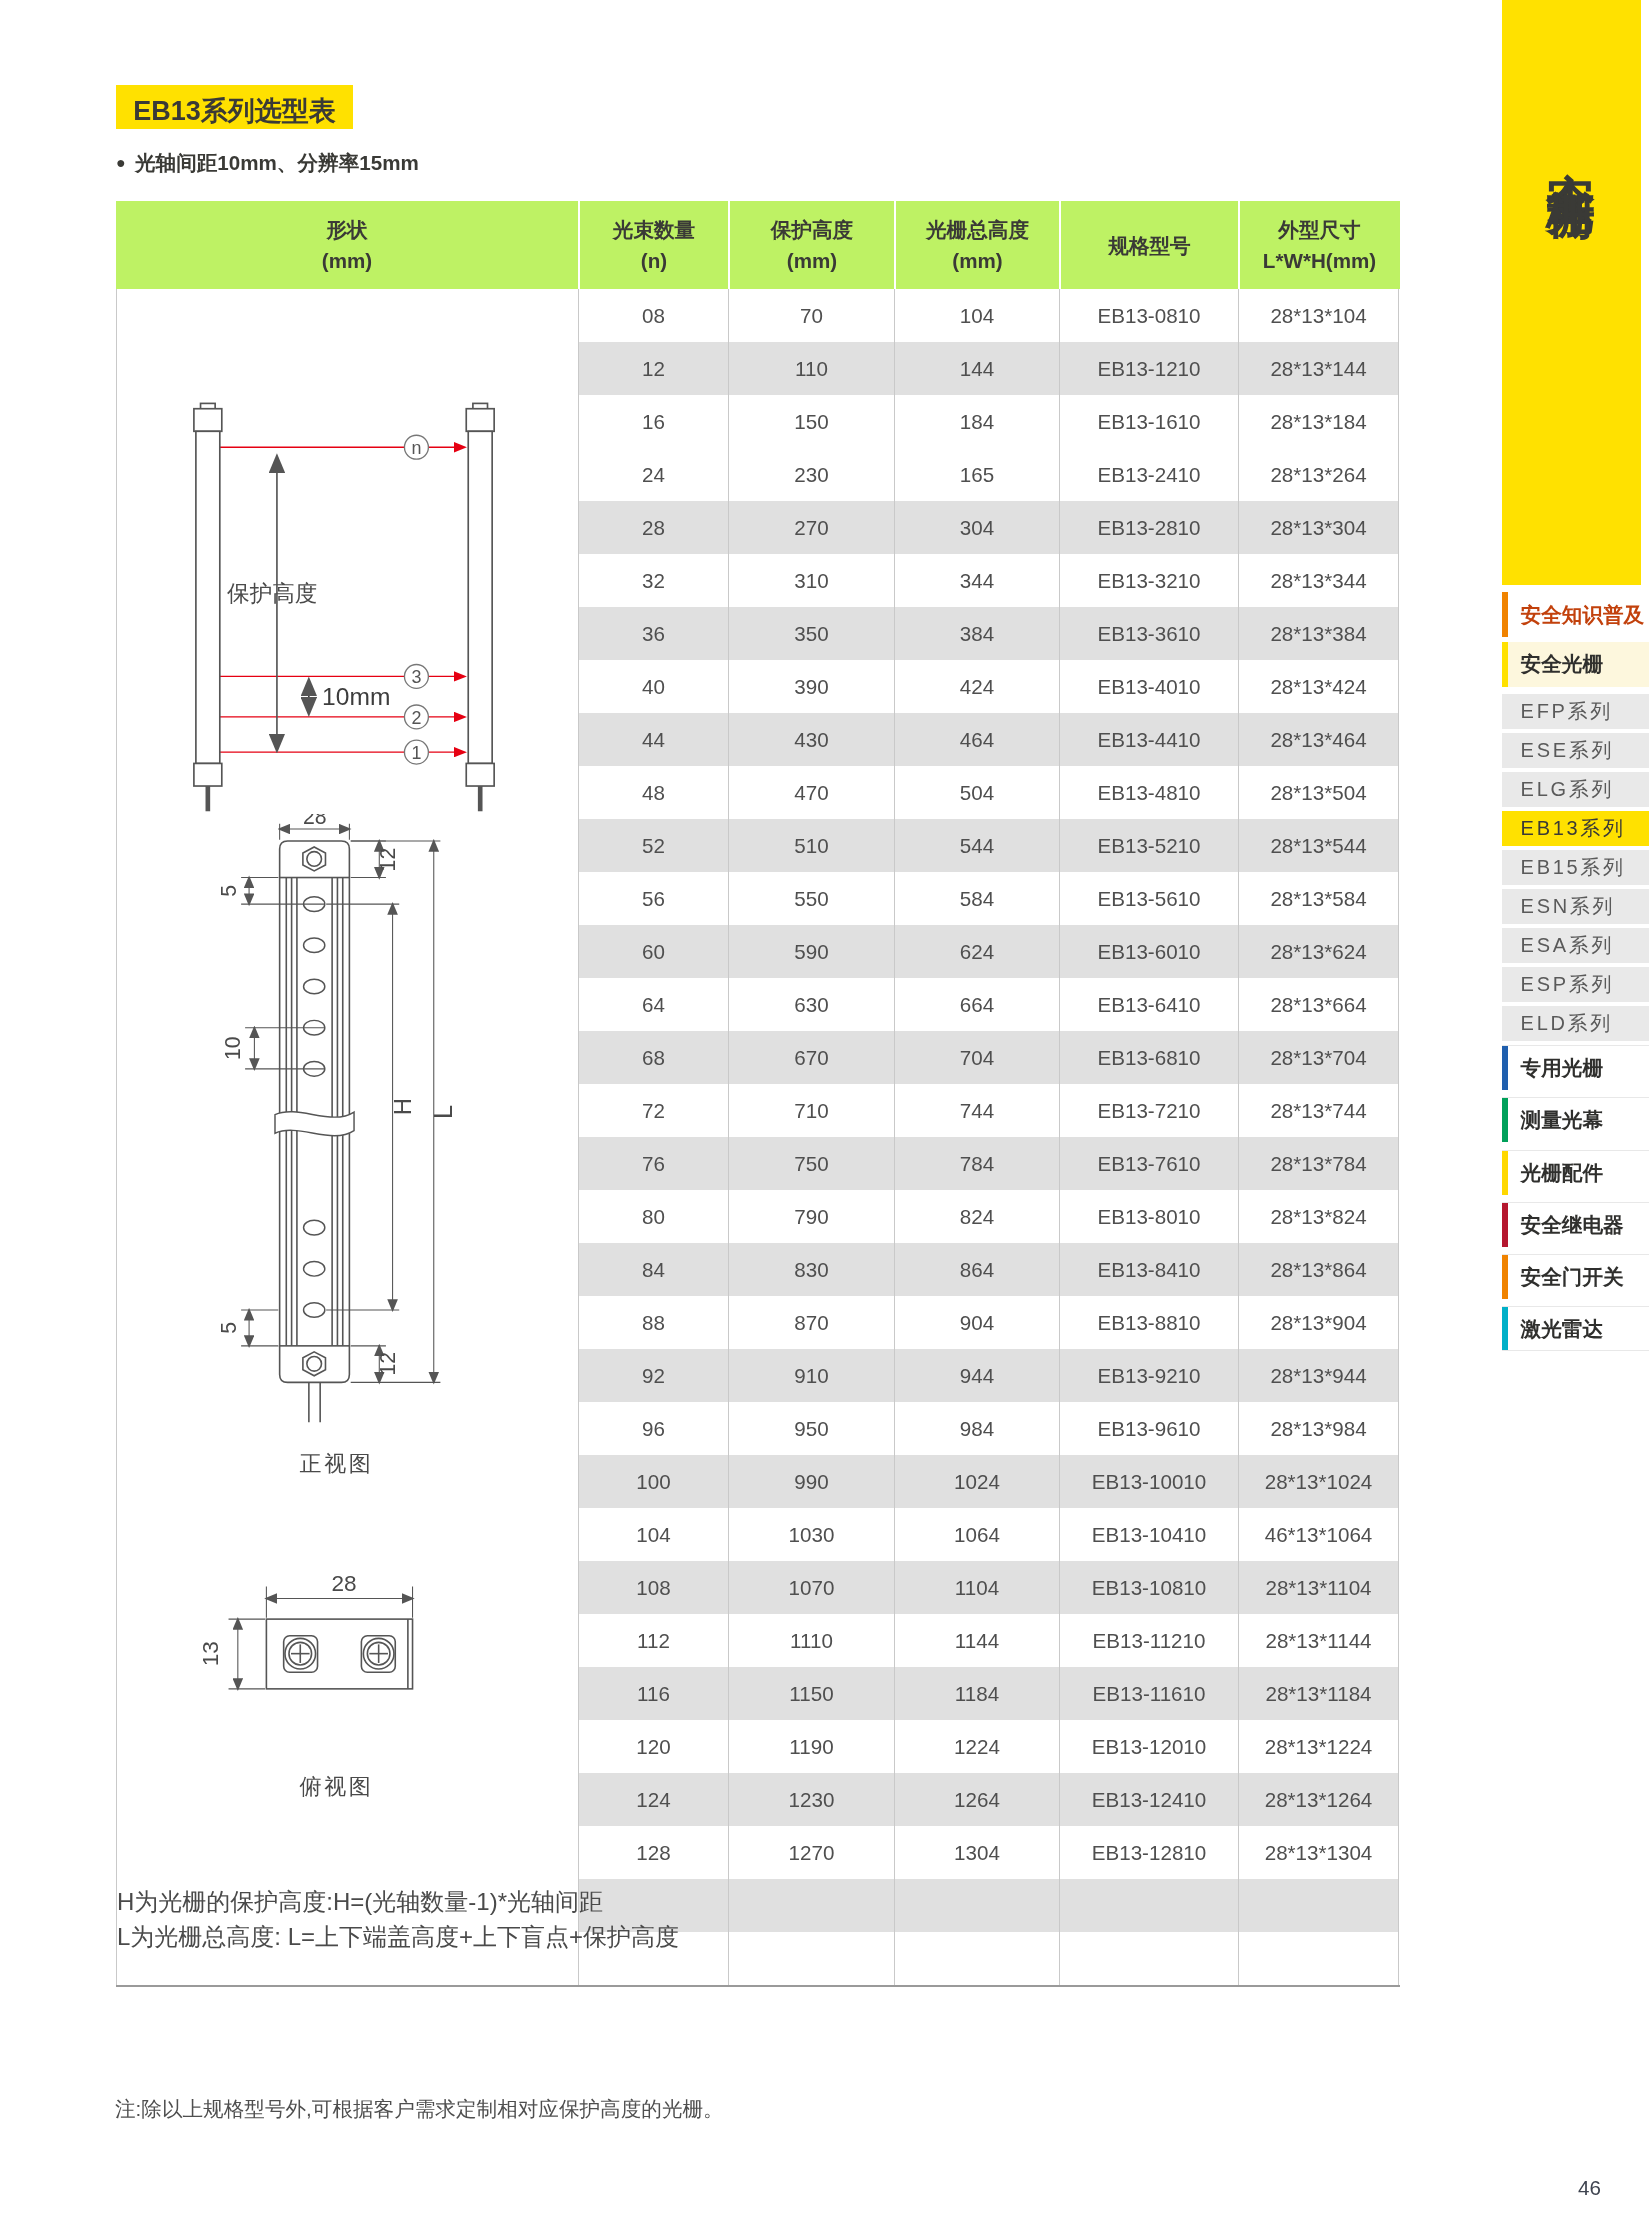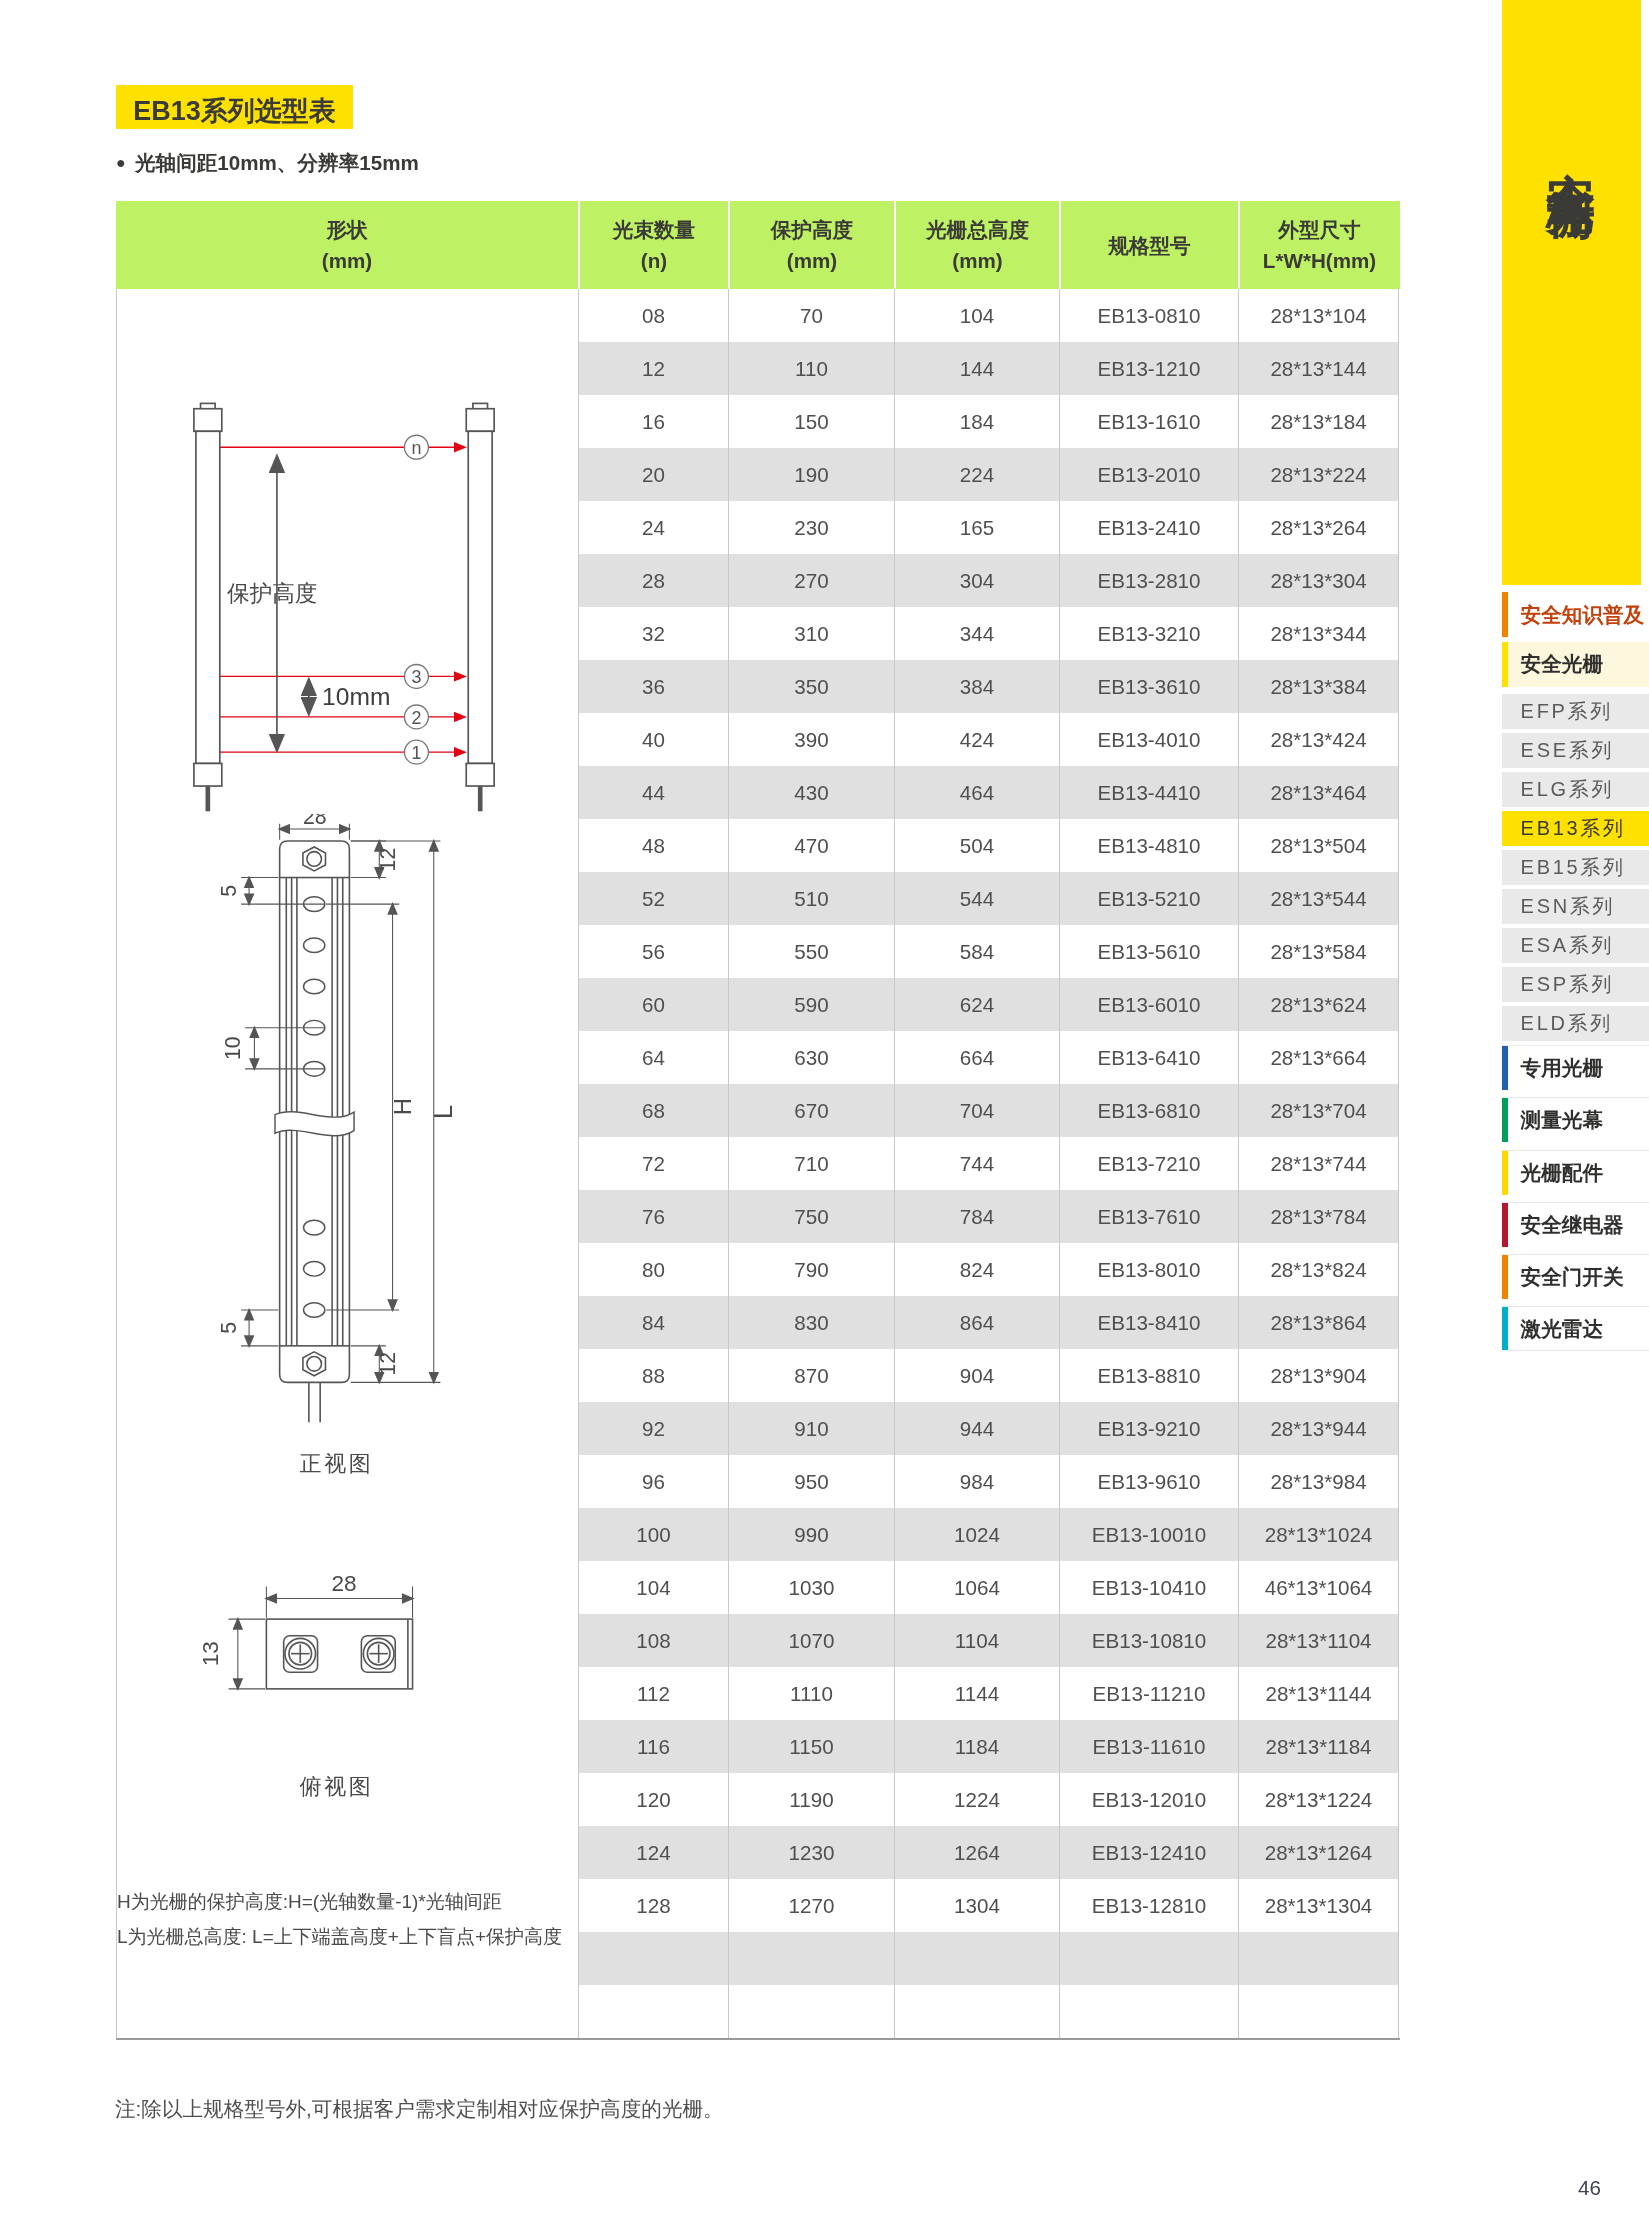--- a/index.html
+++ b/index.html
@@ -33,21 +33,21 @@
   .c0{width:150px}.c1{width:166px}.c2{width:165px}.c3{width:179px}.c4{width:161px}
 
   
   .fig1 { position:absolute; left:47px; top:113px; }
   .fig2 { position:absolute; left:63px; top:525px; }
   .fig3 { position:absolute; left:73px; top:1280px; }
   .fig-label { position:absolute; left:0; width:439px; text-align:center; font-size:22px;
                color:#4a4a4a; letter-spacing:2.7px;margin-top:48px; }
   .fv-label { top:1112px; }
   .tv-label { top:1435px; }
-  .formulas { position:absolute; left:0; top:1595px; width:462px; font-size:19px;
+  .formulas { position:absolute; left:0; top:1595px; width:462px; font-size:24px;
               color:#4a4a4a; line-height:35px; white-space:nowrap; }
 
   
   .note { position:absolute; left:115px; top:2095px; font-size:20.6px; color:#4f4f4f; }
   .footer-box { position:absolute; left:685px; top:2175px; width:276px; height:64px;
                 background:#ffe100; box-sizing:border-box; text-align:center; padding-top:8px; }
   .footer-url { font-size:17.3px; color:#3a3a36; text-decoration:none; }
   .page-num { position:absolute; left:1578px; top:2176px; font-size:20.6px; color:#3f4450; }
 
   
@@ -290,27 +290,20 @@
             <div class="tcell c3">EB13-1210</div>
             <div class="tcell c4">28*13*144</div>
           </div>
           <div class="trow">
             <div class="tcell c0">16</div>
             <div class="tcell c1">150</div>
             <div class="tcell c2">184</div>
             <div class="tcell c3">EB13-1610</div>
             <div class="tcell c4">28*13*184</div>
           </div>
-          <div class="trow stripe">
-            <div class="tcell c0">20</div>
-            <div class="tcell c1">190</div>
-            <div class="tcell c2">224</div>
-            <div class="tcell c3">EB13-2010</div>
-            <div class="tcell c4">28*13*224</div>
-          </div>
           <div class="trow">
             <div class="tcell c0">24</div>
             <div class="tcell c1">230</div>
             <div class="tcell c2">165</div>
             <div class="tcell c3">EB13-2410</div>
             <div class="tcell c4">28*13*264</div>
           </div>
           <div class="trow stripe">
             <div class="tcell c0">28</div>
             <div class="tcell c1">270</div>

